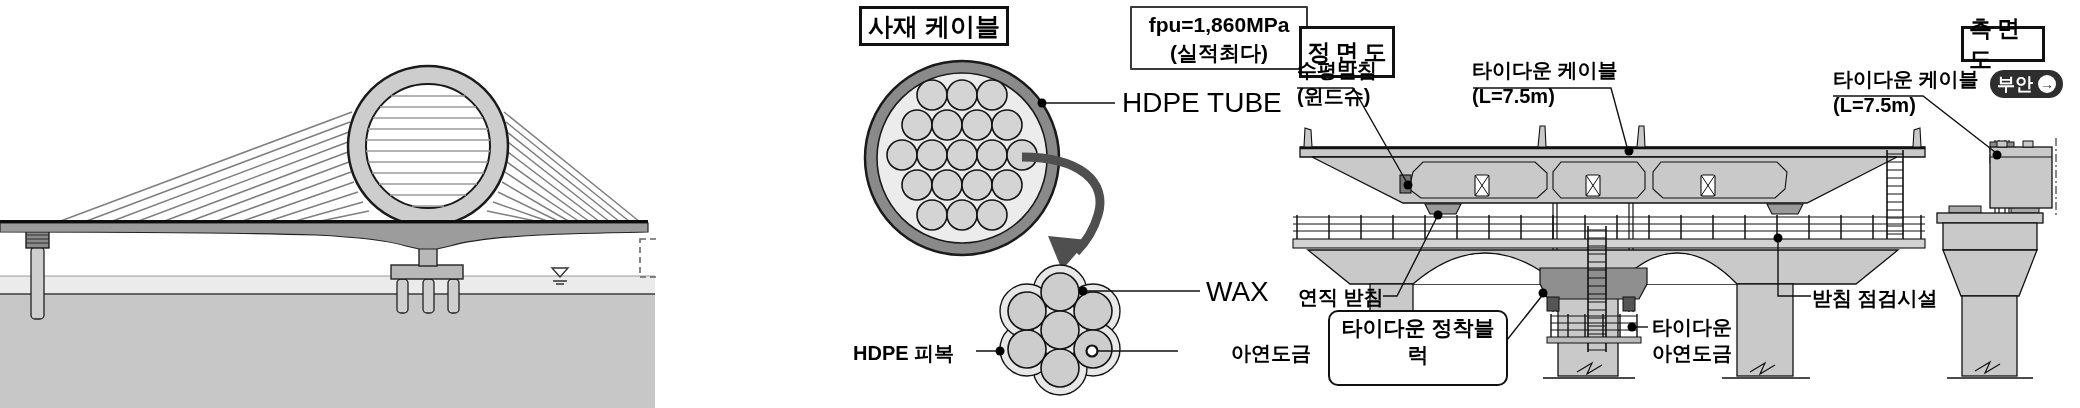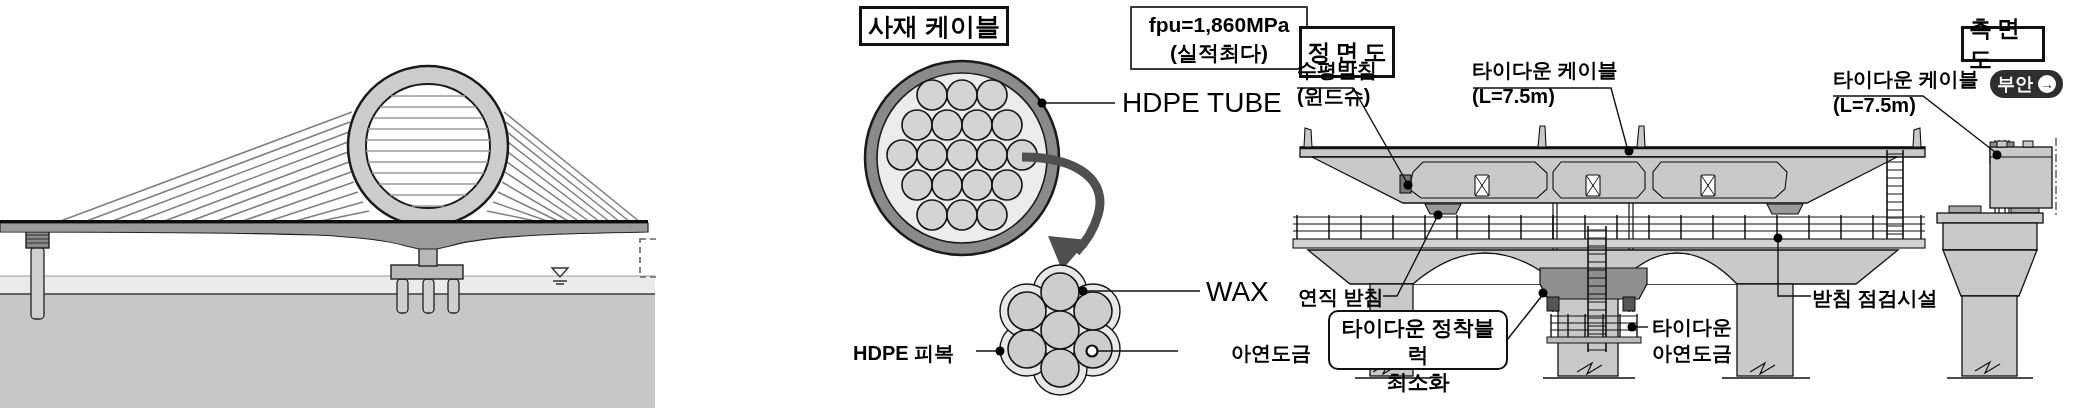--- a/index.html
+++ b/index.html
@@ -289,23 +289,22 @@
 <div class="titlebox" style="left:1299px; top:26px; width:96px; height:52px; font-size:23px; letter-spacing:5px; padding-left:5px;">정면도</div>
 <div class="lbl" style="left:1297px; top:57px;">
   <div>수평받침</div>
   <div>(윈드슈)</div>
 </div>
 <div class="lbl" style="left:1472px; top:57px;">
   <div>타이다운 케이블</div>
   <div>(L=7.5m)</div>
 </div>
 <div class="lbl" style="left:1298px; top:284px;">연직 받침</div>
-<div class="roundbox" style="left:1328px; top:310px; width:180px; height:60px;">
+<div class="roundbox" style="left:1328px; top:310px; width:180px; height:76px;">
   <div>타이다운 정착블럭</div>
-  <div>최소화</div>
 </div>
 <div class="lbl" style="left:1652px; top:314px;">
   <div>타이다운</div>
   <div>아연도금</div>
 </div>
 <div class="lbl" style="left:1812px; top:285px;">받침 점검시설</div>
 
 <div class="titlebox" style="left:1961px; top:26px; width:84px; height:36px; font-size:23px; letter-spacing:5px; padding-left:5px;">측면도</div>
 <div class="lbl" style="left:1833px; top:66px;">
   <div>타이다운 케이블</div>

